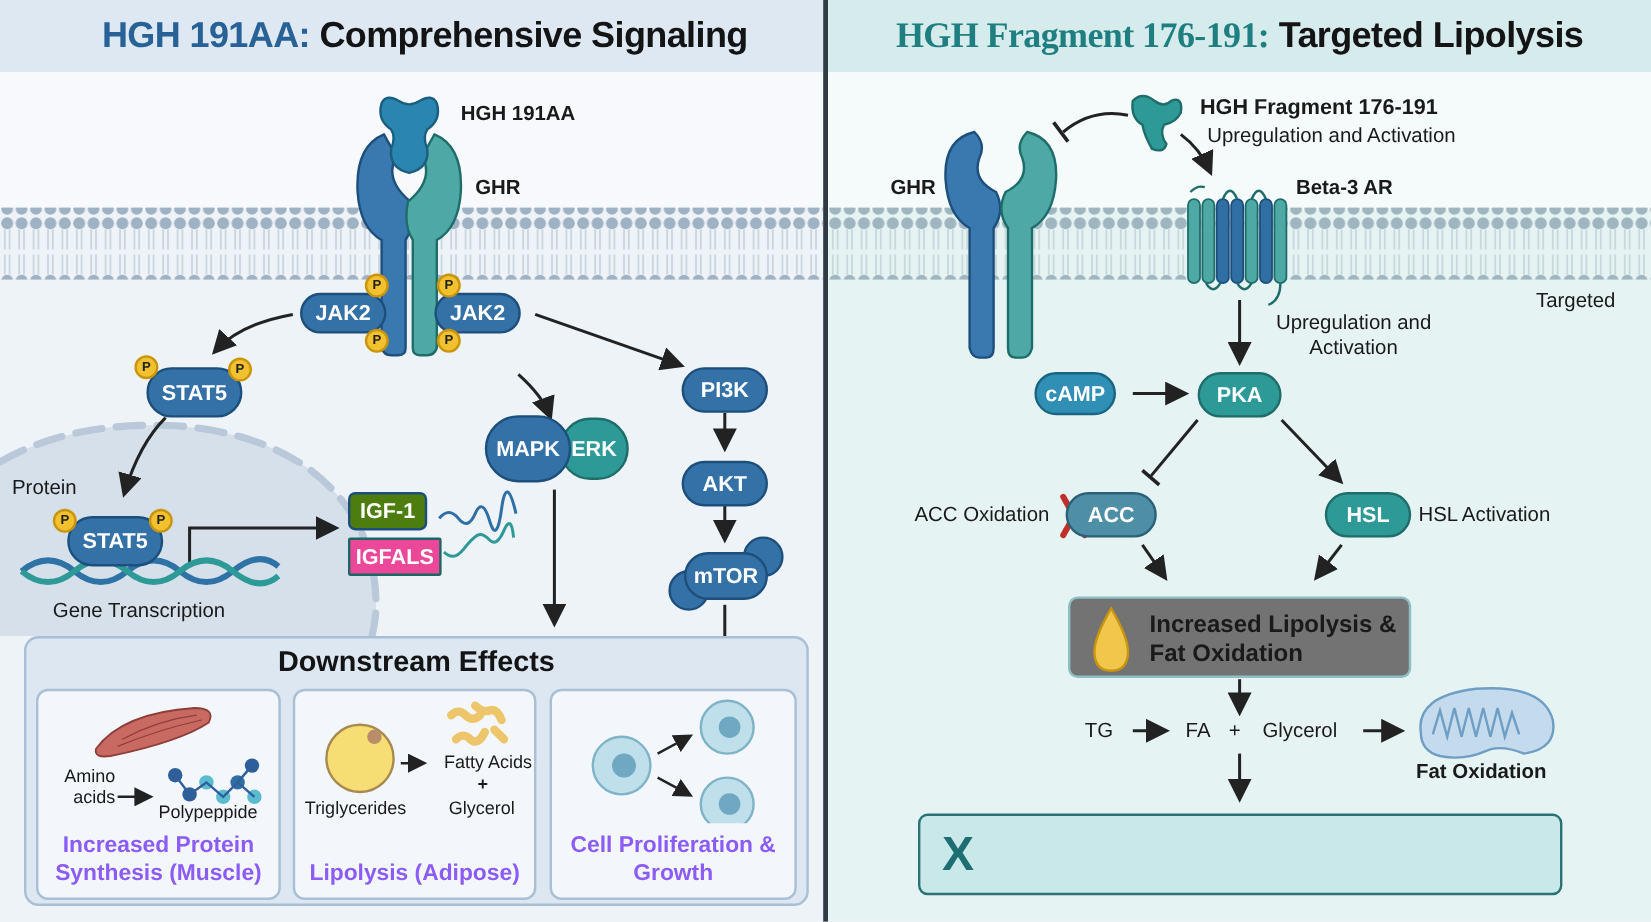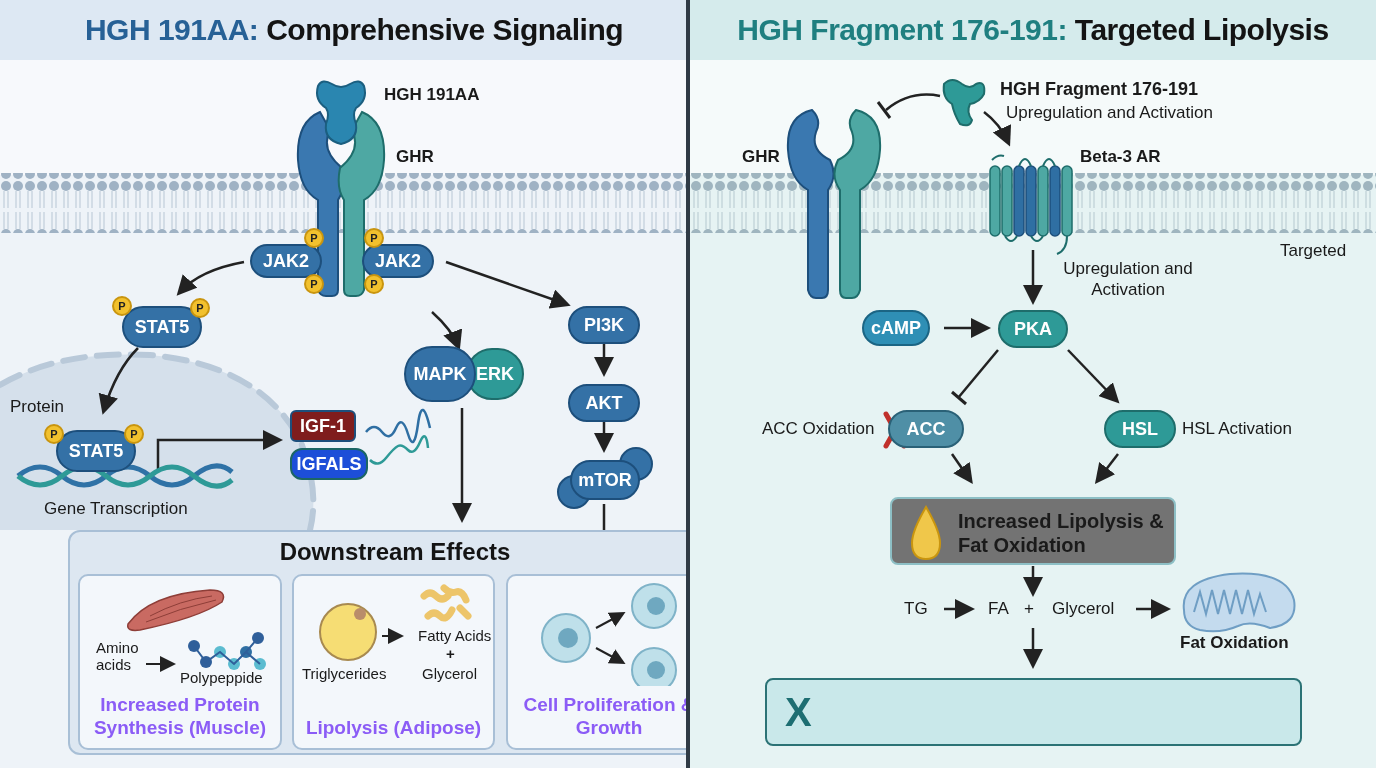--- a/index.html
+++ b/index.html
@@ -5,34 +5,34 @@
   html,body{margin:0;padding:0;}
   body{width:1376px;height:768px;position:relative;overflow:hidden;background:#eef3f8;font-family:"Liberation Sans","DejaVu Sans",sans-serif;}
   .panel{position:absolute;top:0;height:768px;overflow:hidden;}
   #left{left:0;width:686px;background:#eef3f8;}
   #right{left:690px;width:686px;background:#e6f3f3;}
   #divider{position:absolute;left:686px;top:0;width:4px;height:768px;background:#2f3a45;}
   .titlebar{position:absolute;left:0;top:0;width:100%;height:60px;display:flex;align-items:center;justify-content:center;font-weight:bold;font-size:30px;letter-spacing:-0.5px;}
   #left .titlebar{background:#dde8f3;}
   #right .titlebar{background:#d5ebec;}
   .t-accent-l{color:#276196;margin-left:22px;}
-  .t-accent-r{color:#1f7f80;}
+  .t-accent-r{color:#1f7f80;font-family:Liberation Serif, serif;}
   .t-dark{color:#141414;}
   .white-zone{position:absolute;left:0;top:60px;width:100%;height:115px;background:#f7f9fc;}
   #right .white-zone{background:#f5fafa;}
   svg.layer{position:absolute;left:0;top:0;}
   .lbl{position:absolute;white-space:nowrap;color:#1a1a1a;font-size:17px;line-height:1.1;}
   .b{font-weight:bold;}
   .pill{position:absolute;display:flex;align-items:center;justify-content:center;color:#fff;font-weight:bold;font-size:18px;border:2px solid #1d4f7c;border-radius:20px;box-sizing:border-box;}
   .blue{background:#3471a6;}
   .teal{background:#2e9a97;border-color:#1e6d6b;}
   .cyan{background:#2f8fb5;border-color:#1b6584;}
-  .box-teal{background:#1d4ed8;border-color:#1c6664;border-radius:12px;}
-  .box-blue{background:#7f1d1d;border-radius:6px;}
-  .effects{position:absolute;left:20px;top:530px;width:654px;height:225px;border:2px solid #a8bfd6;border-radius:12px;background:#dde7f1;box-sizing:border-box;margin-left:48px;}
+  .box-teal{background:#ec4899;border-color:#1c6664;border-radius:2px;}
+  .box-blue{background:#4d7c0f;border-radius:6px;}
+  .effects{position:absolute;left:20px;top:530px;width:654px;height:225px;border:2px solid #a8bfd6;border-radius:12px;background:#dde7f1;box-sizing:border-box;}
   .effects-title{position:absolute;left:0;width:100%;top:6px;text-align:center;font-weight:bold;font-size:24px;color:#141414;}
   .eff-card{position:absolute;top:42px;height:176px;border:2px solid #a8bfd6;border-radius:10px;background:#f3f7fb;box-sizing:border-box;}
   .eff-caption{position:absolute;left:0;width:100%;bottom:8px;text-align:center;font-weight:bold;font-size:19px;color:#8b5cf6;line-height:1.2;}
   .result-box{position:absolute;left:890px;top:497px;width:286px;height:68px;border:2px solid #8dbfc5;border-radius:8px;background:#737373;box-sizing:border-box;}
   .no-box{position:absolute;left:765px;top:678px;width:537px;height:68px;border:2px solid #2b7275;border-radius:8px;background:#c9e8ea;box-sizing:border-box;display:flex;align-items:center;}
 </style>
 </head>
 <body>
 
 <div id="left" class="panel">
@@ -128,21 +128,21 @@
         <path d="M66,88 L92,88" stroke="#222" stroke-width="2" marker-end="url(#arrL)"></path>
         <circle cx="114" cy="70" r="6" fill="#2f5f9a"></circle>
           <circle cx="126" cy="86" r="6" fill="#2f5f9a"></circle>
         <circle cx="140" cy="76" r="6" fill="#5bbcd0"></circle>
           <circle cx="154" cy="88" r="6" fill="#5bbcd0"></circle>
         <circle cx="166" cy="76" r="6" fill="#2f6fa3"></circle>
           <circle cx="178" cy="62" r="6" fill="#2f5f9a"></circle>
           <circle cx="180" cy="88" r="6" fill="#5bbcd0"></circle>
         <path d="M114,70 L126,86 L140,76 L154,88 L166,76 L178,62 M166,76 L180,88" stroke="#2f5f9a" stroke-width="2" fill="none"></path>
       </svg>
-      <div class="lbl" style="left:16px;top:64px;font-size:15px;text-align:left;white-space:normal;width:48px;">Amino acids</div>
+      <div class="lbl" style="left:16px;top:64px;font-size:15px;text-align:right;white-space:normal;width:48px;">Amino acids</div>
       <div class="lbl" style="left:100px;top:94px;font-size:15px;">Polypeppide</div>
       <div class="eff-caption">Increased Protein Synthesis (Muscle)</div>
     </div>
 
     <div class="eff-card" style="left:222px;width:203px;">
       <svg width="200" height="100" style="position:absolute;left:0;top:0;">
         <circle cx="54" cy="56" r="28" fill="#f6dd74" stroke="#a88a50" stroke-width="2"></circle>
         <circle cx="66" cy="38" r="6" fill="#b98d6a"></circle>
         <path d="M88,60 L106,60" stroke="#222" stroke-width="2" marker-end="url(#arrL)"></path>
         <path d="M130,20 q6,-6 12,0 t12,0 M150,12 q6,6 12,4 t10,8 M134,40 q6,-6 12,0 t12,-6 M166,32 q4,4 8,8" stroke="#edc56a" stroke-width="7" stroke-linecap="round" fill="none"></path>

